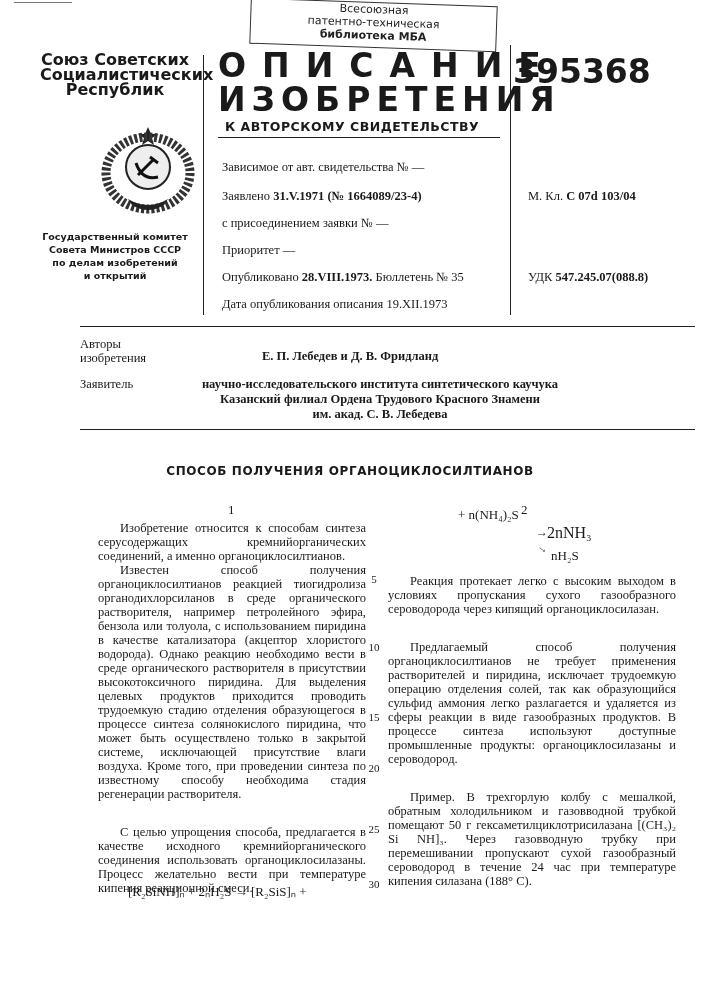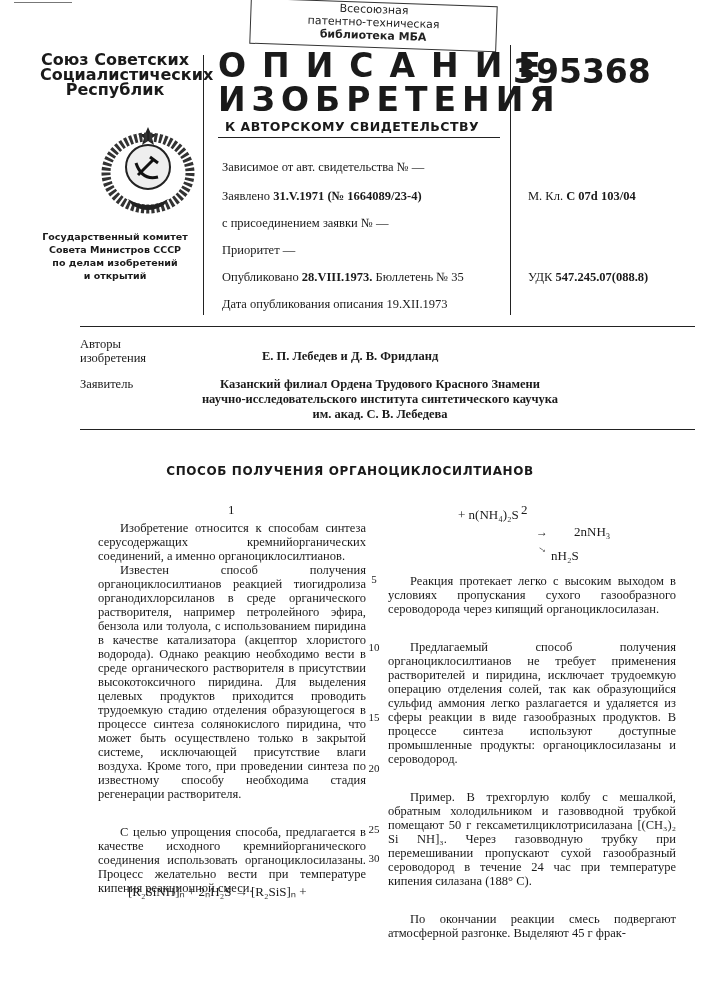--- a/index.html
+++ b/index.html
@@ -106,49 +106,48 @@
 
 <div class="abs hr" style="left:80px; top:326px; width:615px;"></div>
 
 <div class="abs lbl" style="left:80px; top:337px;">
   <div>Авторы</div>
   <div>изобретения</div>
 </div>
 <div class="abs authors">Е. П. Лебедев и Д. В. Фридланд</div>
 <div class="abs lbl" style="left:80px; top:377px;">Заявитель</div>
 <div class="abs applicant">
+  <div>научно-исследовательского института синтетического каучука</div>
   <div>Казанский филиал Ордена Трудового Красного Знамени</div>
-  <div>научно-исследовательского института синтетического каучука</div>
   <div>им. акад. С. В. Лебедева</div>
 </div>
 
 <div class="abs hr" style="left:80px; top:429px; width:615px;"></div>
 
 <div class="abs doctitle">СПОСОБ ПОЛУЧЕНИЯ ОРГАНОЦИКЛОСИЛТИАНОВ</div>
 
 <div class="abs colnum" style="left:228px; top:502px;">1</div>
 <div class="abs col" style="left:98px; top:521px; width:268px;">
   <p>Изобретение относится к способам синтеза серусодержащих кремнийорганических соединений, а именно органоциклосилтианов.</p>
   <p>Известен способ получения органоциклосилтианов реакцией тиогидролиза органодихлорсиланов в среде органического растворителя, например петролейного эфира, бензола или толуола, с использованием пиридина в качестве катализатора (акцептор хлористого водорода). Однако реакцию необходимо вести в среде органического растворителя в присутствии высокотоксичного пиридина. Для выделения целевых продуктов приходится проводить трудоемкую стадию отделения образующегося в процессе синтеза солянокислого пиридина, что может быть осуществлено только в закрытой системе, исключающей присутствие влаги воздуха. Кроме того, при проведении синтеза по известному способу необходима стадия регенерации растворителя.</p>
   <p class="gap">С целью упрощения способа, предлагается в качестве исходного кремнийорганического соединения использовать органоциклосилазаны. Процесс желательно вести при температуре кипения реакционной смеси.</p>
 </div>
 <div class="abs" style="left:128px; top:882px; font-size:13px;">[R₂SiNH]ₙ + 2ₙH₂S → [R₂SiS]ₙ +</div>
 
 <div class="abs lnum" style="left:364px; top:573px;">5</div>
 <div class="abs lnum" style="left:364px; top:641px;">10</div>
 <div class="abs lnum" style="left:364px; top:711px;">15</div>
 <div class="abs lnum" style="left:364px; top:762px;">20</div>
 <div class="abs lnum" style="left:364px; top:823px;text-align:center;">25</div>
-<div class="abs lnum" style="left:364px; top:852px;text-align:center;">30</div>
+<div class="abs lnum" style="left:364px; top:878px;text-align:center;">30</div>
 
 <div class="abs colnum" style="left:521px; top:502px;">2</div>
 <div class="abs" style="left:458px; top:507px; font-size:13px;">+ n(NH₄)₂S</div>
 <div class="abs" style="left:536px; top:525px; font-size:12px;">→</div>
 <div class="abs" style="left:538px; top:542px; font-size:11px; transform:rotate(35deg);">→</div>
-<div class="abs" style="left:574px; top:524px; font-size:13px;">2nNH₃</div>
+<div class="abs" style="left:547px; top:524px; font-size:16px;">2nNH₃</div>
 <div class="abs" style="left:551px; top:548px; font-size:13px;">nH₂S</div>
 
 <div class="abs col" style="left:388px; top:574px; width:288px;">
   <p>Реакция протекает легко с высоким выходом в условиях пропускания сухого газообразного сероводорода через кипящий органоциклосилазан.</p>
   <p class="gap">Предлагаемый способ получения органоциклосилтианов не требует применения растворителей и пиридина, исключает трудоемкую операцию отделения солей, так как образующийся сульфид аммония легко разлагается и удаляется из сферы реакции в виде газообразных продуктов. В процессе синтеза используют доступные промышленные продукты: органоциклосилазаны и сероводород.</p>
   <p class="gap">Пример. В трехгорлую колбу с мешалкой, обратным холодильником и газовводной трубкой помещают 50 г гексаметилциклотрисилазана [(CH₃)₂ Si NH]₃. Через газовводную трубку при перемешивании пропускают сухой газообразный сероводород в течение 24 час при температуре кипения силазана (188° С).</p>
-  <p class="gap">По окончании реакции смесь подвергают атмосферной разгонке. Выделяют 45 г фрак-</p>
 </div>
 
 </body></html>

